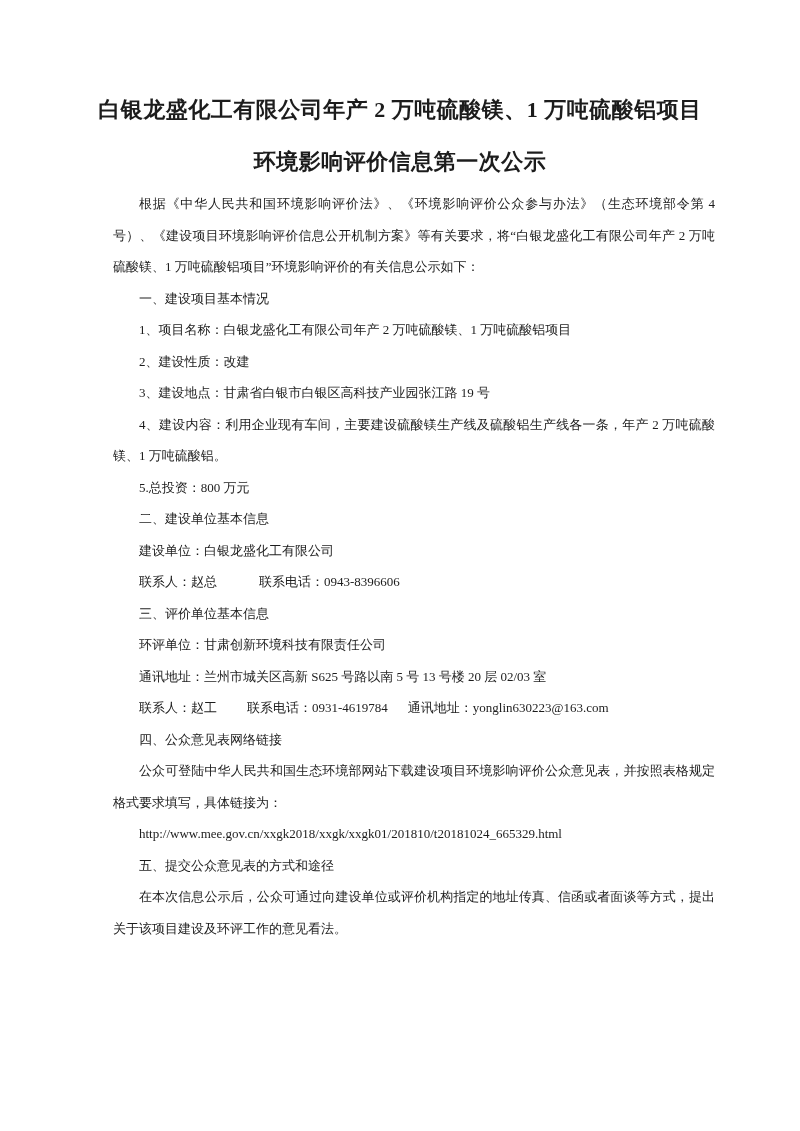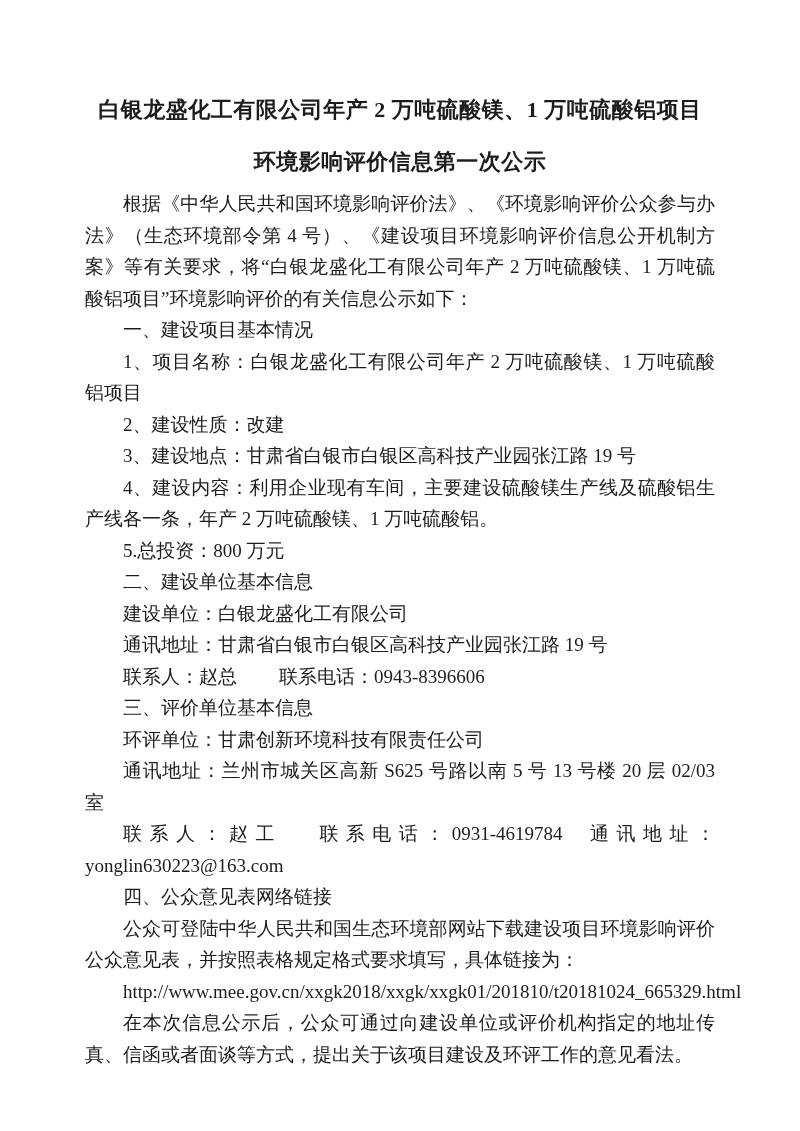--- a/index.html
+++ b/index.html
@@ -20,23 +20,24 @@
     overflow: hidden;
   }
   .doc-title {
     font-size: 22px;
     font-weight: bold;
     line-height: 52px;
     text-align: center;
     letter-spacing: 0.5px;
   }
   .doc-body {
-    font-size: 19px;
+    font-size: 13px;
     line-height: 31.5px;
     text-align: justify;
+    margin-left: 28px;
   }
   .doc-body p {
     margin: 0;
     padding: 0;
   }
   .indent { text-indent: 2em; }
   .bold   { font-weight: normal; }
   .gap-3  { display: inline-block; width: 42px; }
   .gap-2  { display: inline-block; width: 30px; }
   .gap-1  { display: inline-block; width: 20px; }
@@ -57,28 +58,28 @@
 
     <p class="indent bold">一、建设项目基本情况</p>
     <p class="indent">1、项目名称：白银龙盛化工有限公司年产 2 万吨硫酸镁、1 万吨硫酸铝项目</p>
     <p class="indent">2、建设性质：改建</p>
     <p class="indent">3、建设地点：甘肃省白银市白银区高科技产业园张江路 19 号</p>
     <p class="indent">4、建设内容：利用企业现有车间，主要建设硫酸镁生产线及硫酸铝生产线各一条，年产 2 万吨硫酸镁、1 万吨硫酸铝。</p>
     <p class="indent">5.总投资：800 万元</p>
 
     <p class="indent bold">二、建设单位基本信息</p>
     <p class="indent">建设单位：白银龙盛化工有限公司</p>
-    <p class="indent">通讯地址：甘肃省白银市白银区高科技产业园张江路 19 号</p>
     <p class="indent"><span>联系人：</span><span>赵总</span><span class="gap-3"></span><span>联系电话：</span><span>0943-8396606</span></p>
 
     <p class="indent bold">三、评价单位基本信息</p>
     <p class="indent">环评单位：甘肃创新环境科技有限责任公司</p>
     <p class="indent">通讯地址：兰州市城关区高新 S625 号路以南 5 号 13 号楼 20 层 02/03 室</p>
     <p class="indent"><span>联系人：</span><span>赵工</span><span class="gap-2"></span><span>联系电话：</span><span>0931-4619784</span><span class="gap-1"></span><span>通讯地址：</span><span>yonglin630223@163.com</span></p>
 
     <p class="indent">四、公众意见表网络链接</p>
     <p class="indent">公众可登陆中华人民共和国生态环境部网站下载建设项目环境影响评价公众意见表，并按照表格规定格式要求填写，具体链接为：</p>
     <p class="indent">http://www.mee.gov.cn/xxgk2018/xxgk/xxgk01/201810/t20181024_665329.html</p>
 
+    <p class="indent">五、提交公众意见表的方式和途径</p>
     <p class="indent">在本次信息公示后，公众可通过向建设单位或评价机构指定的地址传真、信函或者面谈等方式，提出关于该项目建设及环评工作的意见看法。</p>
 
   </div>
 </div>
 
 </body></html>

